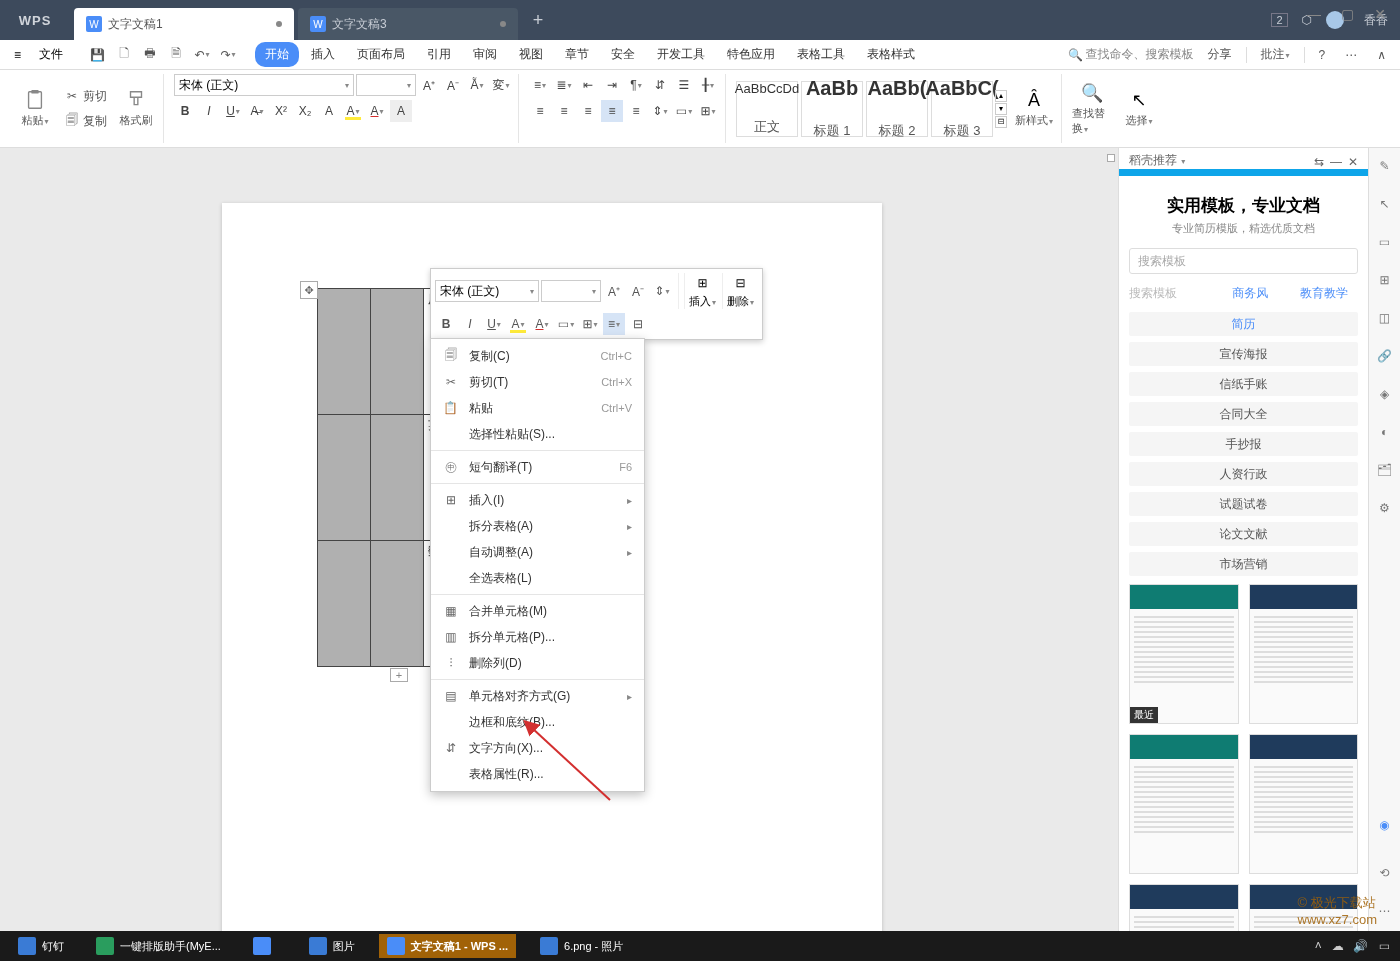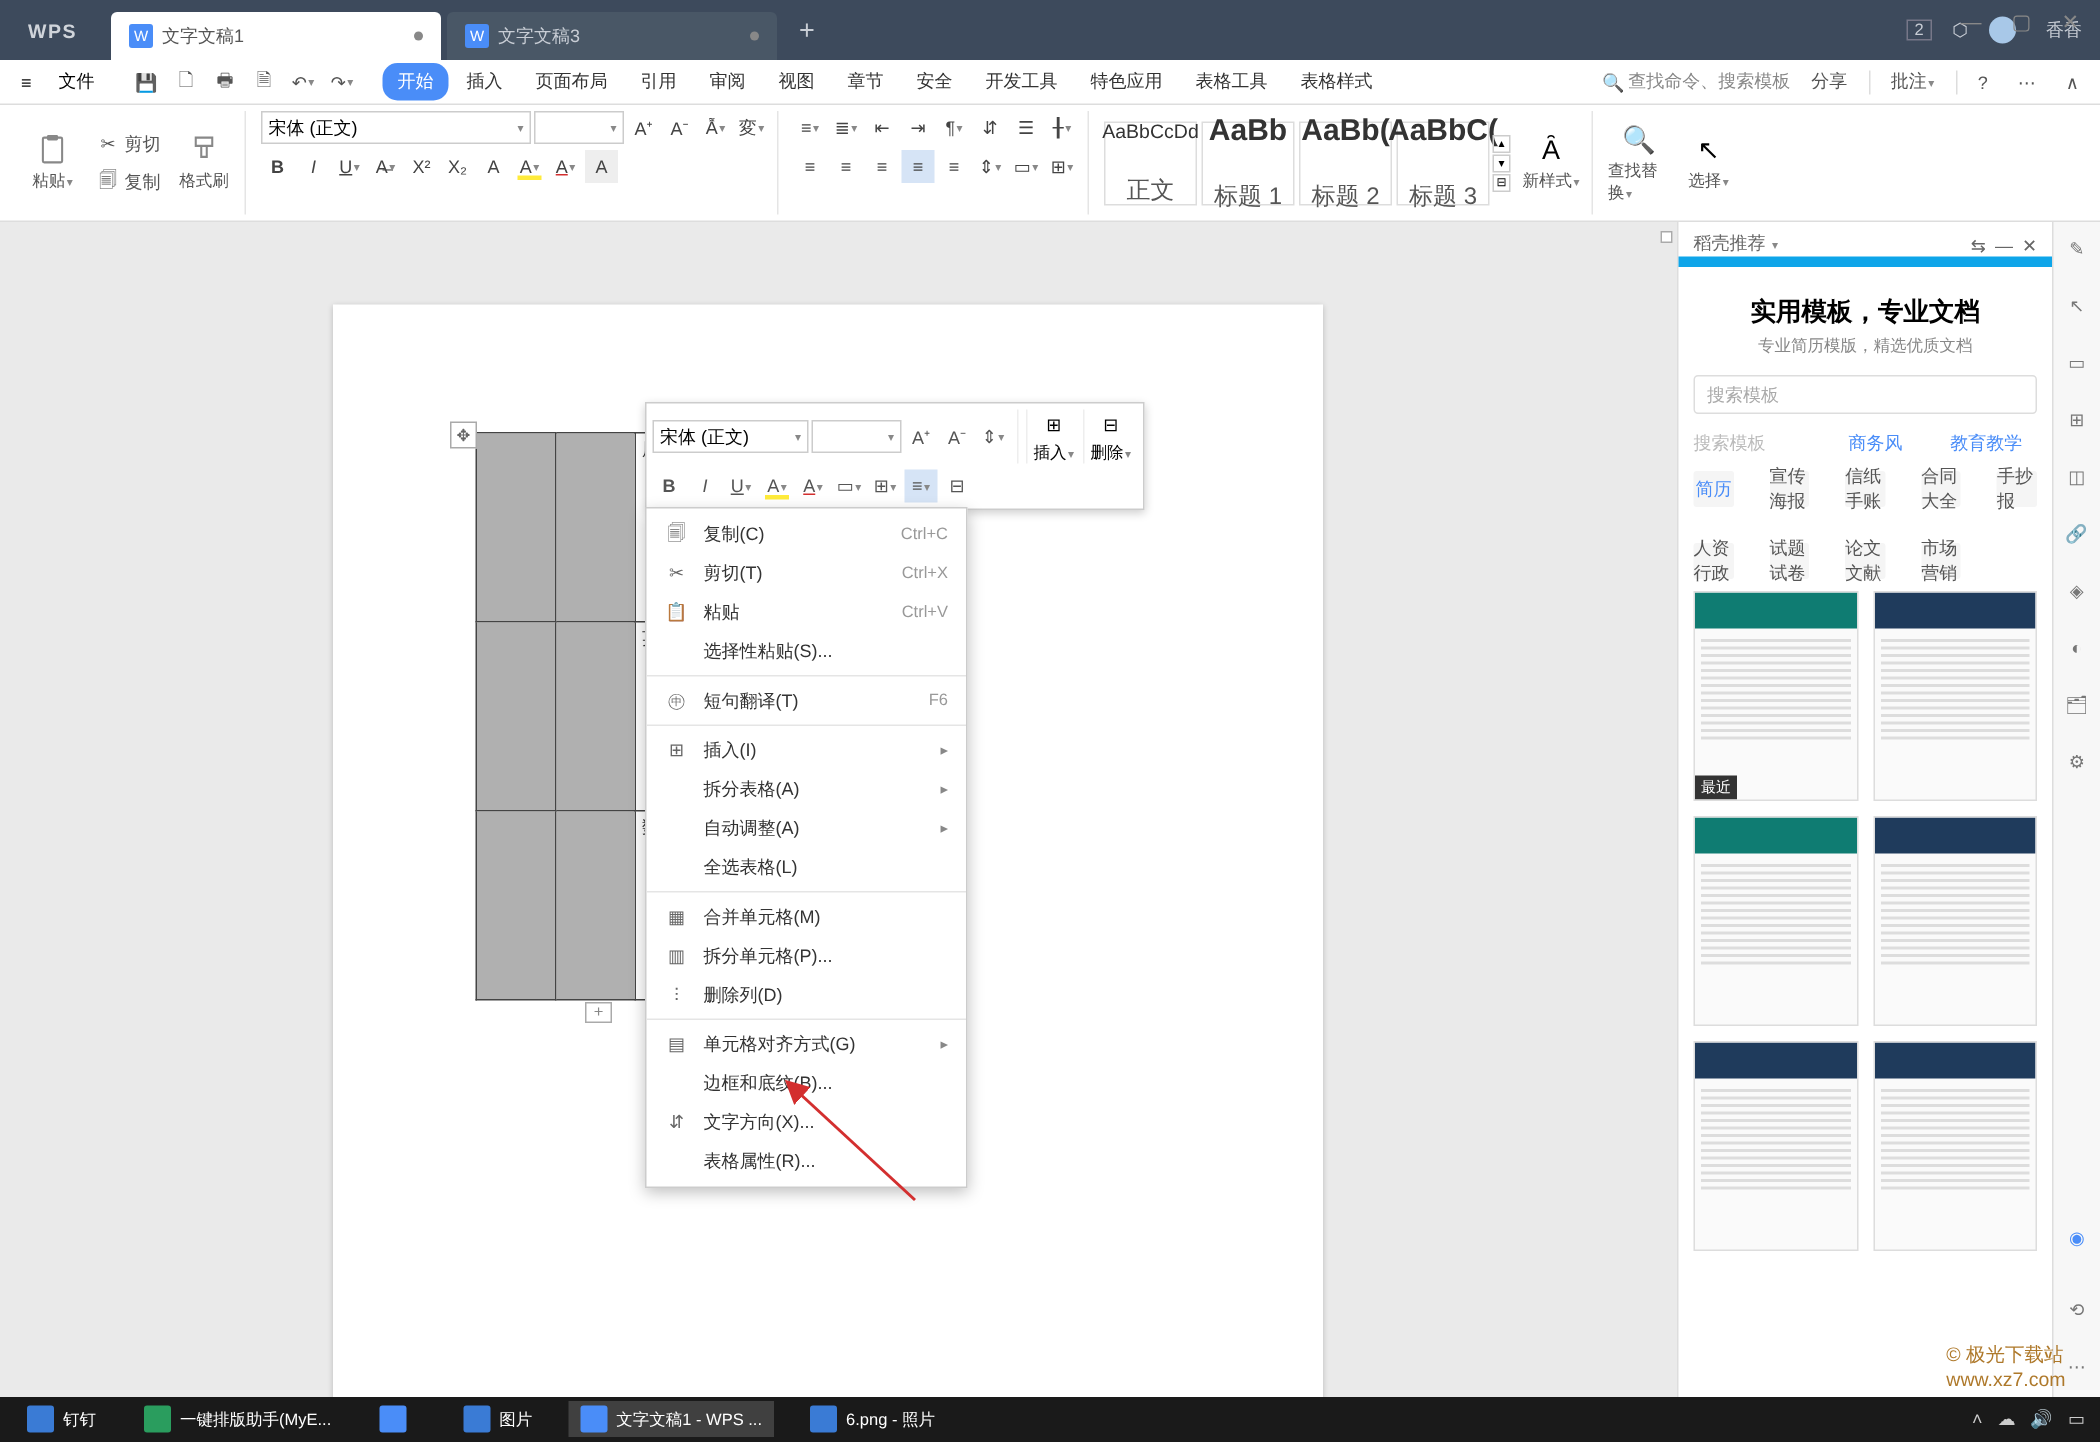--- a/index.html
+++ b/index.html
@@ -40,21 +40,21 @@
 .ribbon-small-col { display: flex; flex-direction: column; gap: 4px; justify-content: center; }
 .ribbon-small { display: flex; align-items: center; gap: 3px; color: #555; padding: 2px 4px; }
 .ribbon-small-icon { width: 16px; height: 16px; display: flex; align-items: center; justify-content: center; }
 .font-select { width: 180px; height: 22px; border: 1px solid #ccc; padding: 0 4px; font-size: 12px; display: flex; align-items: center; justify-content: space-between; }
 .size-select { width: 60px; height: 22px; border: 1px solid #ccc; padding: 0 4px; display: flex; align-items: center; }
 .format-row { display: flex; gap: 2px; align-items: center; }
 .fmt-btn { width: 22px; height: 22px; display: flex; align-items: center; justify-content: center; color: #444; position: relative; }
 .style-box { width: 62px; height: 56px; border: 1px solid #ddd; display: flex; flex-direction: column; align-items: center; justify-content: center; gap: 2px; }
 .style-preview { font-size: 13px; color: #333; }
 .style-preview.big { font-size: 20px; font-weight: bold; }
-.style-label { font-size: 16px; color: #555; margin-top: 20px; }
+.style-label { font-size: 13px; color: #555; margin-top: 20px; }
 .dd { font-size: 8px; margin-left: 1px; color: #888; }
 
 
 .main { position: absolute; top: 148px; left: 0; right: 0; bottom: 0; display: flex; background: #eaeaea; }
 .doc-area { flex: 1; overflow: auto; padding: 0 0 20px 0; position: relative; }
 .page { width: 660px; min-height: 750px; background: #fff; margin: 0 auto; box-shadow: 0 1px 4px rgba(0,0,0,.2); margin-top: 55px; padding: 85px 95px; position: relative; }
 .table-move-handle { position: absolute; width: 18px; height: 18px; border: 1px solid #aaa; background: #fff; display: flex; align-items: center; justify-content: center; font-size: 11px; color: #666; }
 .doc-table { border-collapse: collapse; width: 160px; table-layout: fixed; }
 .doc-table td { border: 1px solid #444; height: 126px; width: 48px; padding: 2px 4px; vertical-align: top; position: relative; }
 .doc-table td.sel { background: #b0b0b0; }
@@ -68,21 +68,21 @@
 .side-panel { width: 250px; background: #fff; border-left: 1px solid #ddd; display: flex; flex-direction: column; }
 .side-panel-head { height: 30px; display: flex; align-items: flex-end; padding: 0 10px; justify-content: space-between; color: #666; border-bottom: 7px solid #0ea5e9; }
 .side-panel-head-right { display: flex; gap: 6px; }
 .panel-body { padding: 10px; overflow: auto; }
 .panel-title { font-size: 17px; font-weight: bold; text-align: center; padding: 8px 0 4px; }
 .panel-sub { font-size: 11px; color: #888; text-align: center; padding-bottom: 12px; }
 .search-box { height: 26px; border: 1px solid #ddd; border-radius: 3px; display: flex; align-items: center; padding: 0 8px; color: #aaa; margin-bottom: 8px; }
 .cat-tabs { display: flex; gap: 6px; margin-bottom: 6px; }
 .cat-tab { flex: 1; height: 24px; display: flex; align-items: center; justify-content: center; color: #4a8df8; border-bottom: 2px solid transparent; }
 .cat-tab.placeholder { color: #bbb; }
-.cat-grid { display: grid; grid-template-columns: repeat(5,1fr); gap: 24px; margin: 6px 0; }
+.cat-grid { display: grid; grid-template-columns: repeat(1,1fr); gap: 6px; margin: 6px 0; }
 .cat-cell { height: 24px; display: flex; align-items: center; justify-content: center; background: #f5f5f5; color: #555; border-radius: 2px; }
 .cat-cell.active { color: #4a8df8; }
 .thumb-grid { display: grid; grid-template-columns: repeat(2,1fr); gap: 10px; margin-top: 8px; }
 .thumb { height: 140px; border: 1px solid #ddd; background: #fafafa; position: relative; overflow: hidden; }
 .thumb-hdr { height: 24px; background: #1d7770; }
 .thumb-hdr.teal { background: #0f7c72; }
 .thumb-hdr.navy { background: #1f3b5c; }
 .thumb-body { padding: 4px; }
 .thumb-line { height: 2px; background: #ddd; margin: 3px 0; }
 .recent-badge { position: absolute; bottom: 0; left: 0; background: #333; color: #fff; font-size: 10px; padding: 1px 4px; }
@@ -110,21 +110,21 @@
 
 .gutter { width: 14px; background: #eaeaea; display: flex; align-items: flex-start; justify-content: center; padding-top: 6px; }
 .gutter-handle { width: 8px; height: 8px; border: 1px solid #aaa; background: #fff; }
 
 
 .arrow-svg { position: absolute; z-index: 70; pointer-events: none; }
 
 
 .taskbar { position: absolute; bottom: 0; left: 0; right: 0; height: 30px; background: #1a1a1a; display: flex; align-items: center; padding: 0 10px; gap: 16px; color: #fff; }
 .task-item { display: flex; align-items: center; gap: 6px; padding: 3px 8px; font-size: 11px; }
-.task-item.active { background: #404040; }
+.task-item.active { background: #a16207; font-weight: bold; }
 .task-icon { width: 18px; height: 18px; background: #4a8df8; border-radius: 2px; display: flex; align-items: center; justify-content: center; font-size: 10px; }
 .tray { margin-left: auto; display: flex; gap: 10px; color: #ccc; }
 
 .color-underline { position: absolute; bottom: 2px; left: 3px; right: 3px; height: 3px; }
 </style>
 </head>
 <body>
 
 <div class="win-controls">
   <span>—</span>

